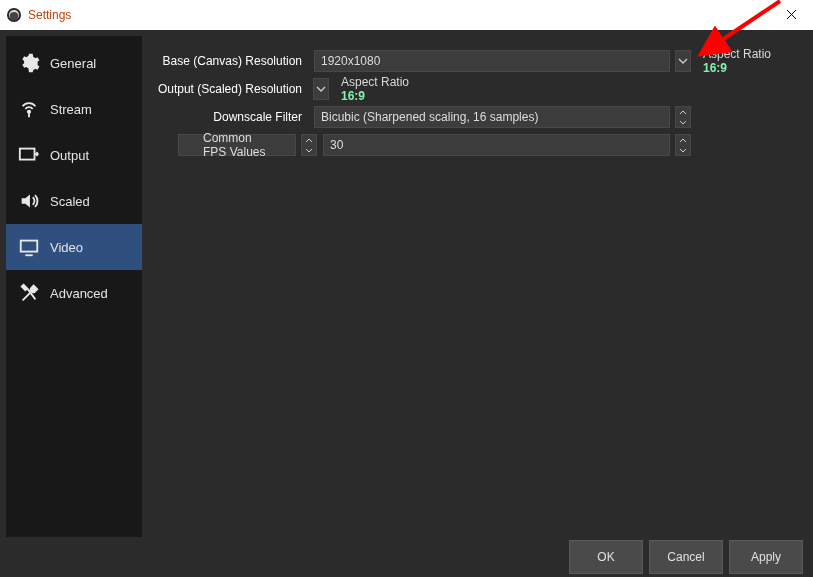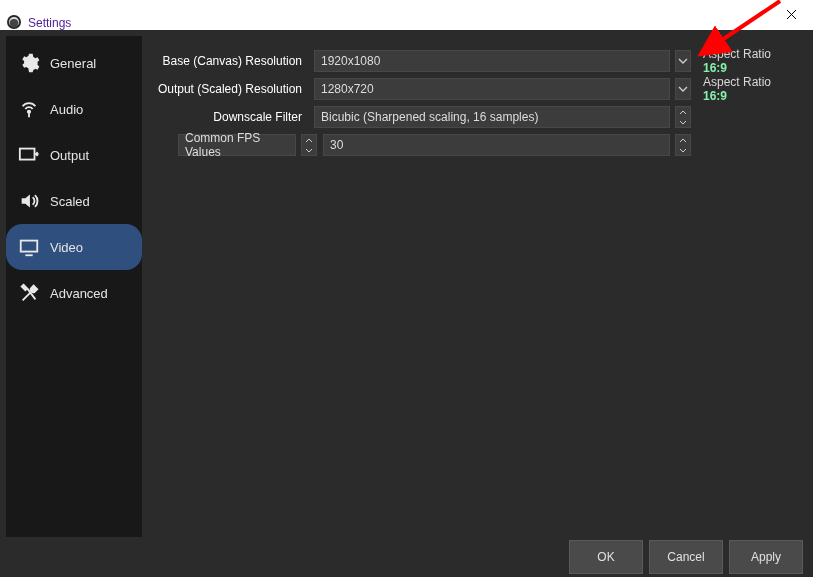--- a/index.html
+++ b/index.html
@@ -16,23 +16,23 @@
   .window {
     width: 813px;
     height: 577px;
     display: flex;
     flex-direction: column;
     background: #fff;
   }
   .titlebar {
     height: 30px;
     background: #fff;
-    color: #4c1d95;
-    display: flex;
-    align-items: flex-end;
+    color: #c2410c;
+    display: flex;
+    align-items: center;
     padding-left: 6px;
     font-size: 12px;
   }
   .titlebar .title-text { margin-left: 6px; }
   .titlebar .spacer { flex: 1; }
   .titlebar .close-btn {
     width: 44px;
     height: 30px;
     text-align: center;
     line-height: 30px;
@@ -67,21 +67,20 @@
     height: 46px;
     display: flex;
     align-items: center;
     padding-left: 12px;
     gap: 10px;
     color: #e4e4e4;
     cursor: default;
   }
   .sidebar-item.selected {
     background: #2f4f7f;
-    border-radius: 16px;
   }
   .sidebar-item .icon {
     width: 22px; height: 22px;
     display:inline-flex; align-items:center; justify-content:center;
     color: #eaeaea;
     flex-shrink:0;
   }
   .sidebar-item .label { font-size: 13px; }
   .content {
     flex: 1;
@@ -151,21 +150,21 @@
     font-size: 12px;
     color: #d8d8d8;
   }
   .aspect-text b { color:#86efac; font-weight:600; }
   .fps-label-combo {
     width: 118px;
     background:#3c3c3c;
     height:22px;
     border:1px solid #484848;
     display:flex; align-items:center;
-    padding:0 6px;
+    padding:0 24px;
     font-size:12px;
     color:#ddd;
   }
   .footer {
     height: 34px;
     background:#2b2b2b;
     display:flex;
     justify-content:flex-end;
     align-items:center;
     gap:6px;
@@ -222,21 +221,21 @@
 
         <div class="sidebar-item">
           <span class="icon">
             <svg viewBox="0 0 24 24" fill="none" stroke="#e8e8e8" stroke-width="2">
                 <path d="M5 9a9 9 0 0 1 14 0"></path>
                 <path d="M8 12a5 5 0 0 1 8 0"></path>
                 <circle cx="12" cy="15" r="1.3" fill="#e8e8e8"></circle>
                 <path d="M12 16v5"></path>
               </svg>
           </span>
-          <span class="label">Audio</span>
+          <span class="label">Stream</span>
         </div>
 
         <div class="sidebar-item">
           <span class="icon">
             <svg viewBox="0 0 24 24" fill="none" stroke="#e8e8e8" stroke-width="2">
                 <rect x="2" y="5" width="16" height="12" fill="none"></rect>
                 <path d="M18 11h4m0 0-2-2m2 2-2 2"></path>
               </svg>
           </span>
           <span class="label">Output</span>
@@ -288,23 +287,20 @@
                 <path d="M1 3l4 4 4-4" fill="none" stroke="#ccc" stroke-width="1.4"></path>
               </svg>
           </div>
           <div class="aspect-text">
             <span>Aspect Ratio </span><b>16:9</b>
           </div>
         </div>
 
         <div class="form-row">
           <div class="form-label">Output (Scaled) Resolution</div>
-          <div class="combo">
-            <span class="value">1280x720</span>
-          </div>
           <div class="drop-btn">
             <svg viewBox="0 0 10 10">
                 <path d="M1 3l4 4 4-4" fill="none" stroke="#ccc" stroke-width="1.4"></path>
               </svg>
           </div>
           <div class="aspect-text">
             <span>Aspect Ratio </span><b>16:9</b>
           </div>
         </div>
 

